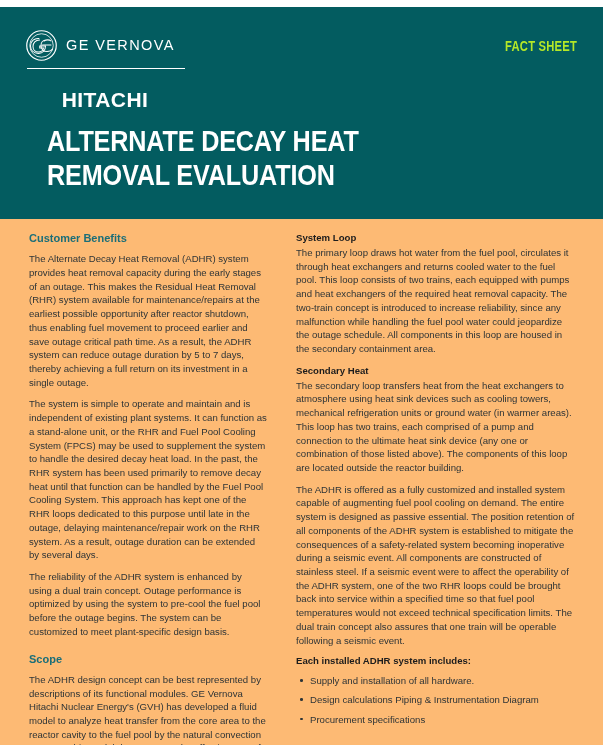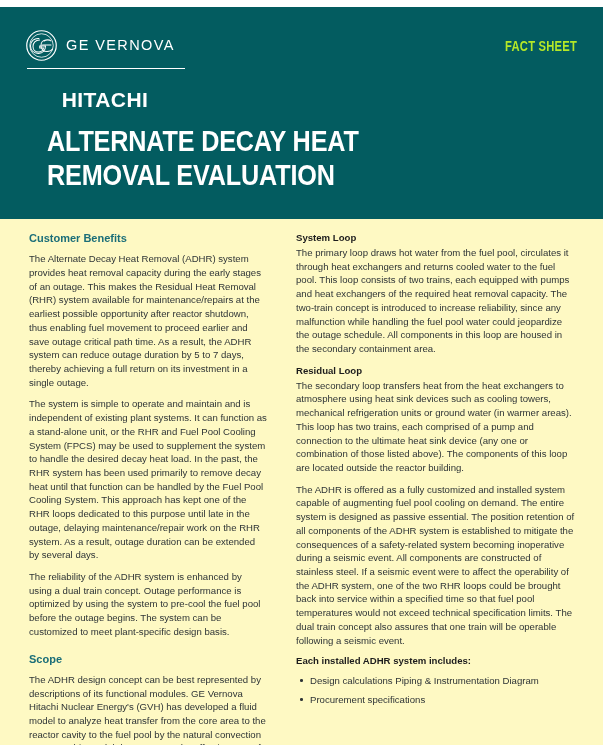--- a/index.html
+++ b/index.html
@@ -11,21 +11,21 @@
     height: 745px;
     background: #ffffff;
     font-family: "Liberation Sans", sans-serif;
     overflow: hidden;
   }
 
   .page {
     position: relative;
     width: 603px;
     height: 745px;
-    background: #fef9c3;
+    background: #fdba74;
     overflow: hidden;
   }
 
   
   .top-sliver {
     position: absolute;
     top: 0; left: 0;
     width: 603px;
     height: 7px;
     background: #ffffff;
@@ -247,28 +247,29 @@
 
       <h2 class="section-heading spaced">Scope</h2>
       <p class="body-text">The ADHR design concept can be best represented by descriptions of its functional modules. GE Vernova Hitachi Nuclear Energy's (GVH) has developed a fluid model to analyze heat transfer from the core area to the reactor cavity to the fuel pool by the natural convection process. This model demonstrates the effectiveness of mixing the hot reactor cavity water with the cool fuel pool water after the fuel pool gates are opened, thereby establishing the viability of heat removal via the fuel pool. The analytical model has been benchmarked against field tests at several plants. Plant-specific analyses can be performed using this model.</p>
     </div>
 
     <div class="col col-right">
 
       <h3 class="sub-heading">System Loop</h3>
       <p class="body-text">The primary loop draws hot water from the fuel pool, circulates it through heat exchangers and returns cooled water to the fuel pool. This loop consists of two trains, each equipped with pumps and heat exchangers of the required heat removal capacity. The two-train concept is introduced to increase reliability, since any malfunction while handling the fuel pool water could jeopardize the outage schedule. All components in this loop are housed in the secondary containment area.</p>
 
-      <h3 class="sub-heading spaced">Residual Loop</h3>
+      <h3 class="sub-heading spaced">Secondary Heat</h3>
       <p class="body-text">The secondary loop transfers heat from the heat exchangers to atmosphere using heat sink devices such as cooling towers, mechanical refrigeration units or ground water (in warmer areas). This loop has two trains, each comprised of a pump and connection to the ultimate heat sink device (any one or combination of those listed above). The components of this loop are located outside the reactor building.</p>
 
       <p class="body-text">The ADHR is offered as a fully customized and installed system capable of augmenting fuel pool cooling on demand. The entire system is designed as passive essential. The position retention of all components of the ADHR system is established to mitigate the consequences of a safety-related system becoming inoperative during a seismic event. All components are constructed of stainless steel. If a seismic event were to affect the operability of the ADHR system, one of the two RHR loops could be brought back into service within a specified time so that fuel pool temperatures would not exceed technical specification limits. The dual train concept also assures that one train will be operable following a seismic event.</p>
 
       <h3 class="sub-heading">Each installed ADHR system includes:</h3>
 
       <ul class="bullet-list">
+        <li>Supply and installation of all hardware.</li>
         <li>Design calculations Piping &amp; Instrumentation Diagram</li>
         <li>Procurement specifications</li>
 
       </ul>
     </div>
   </div>
 
 </div>
 
 </body></html>

